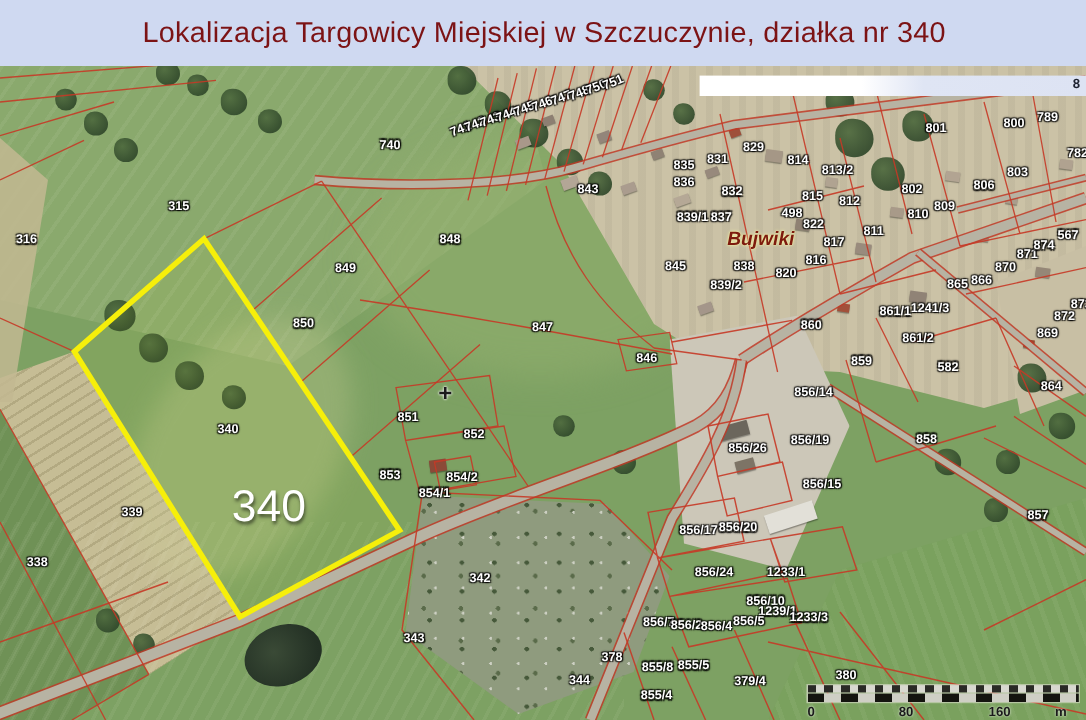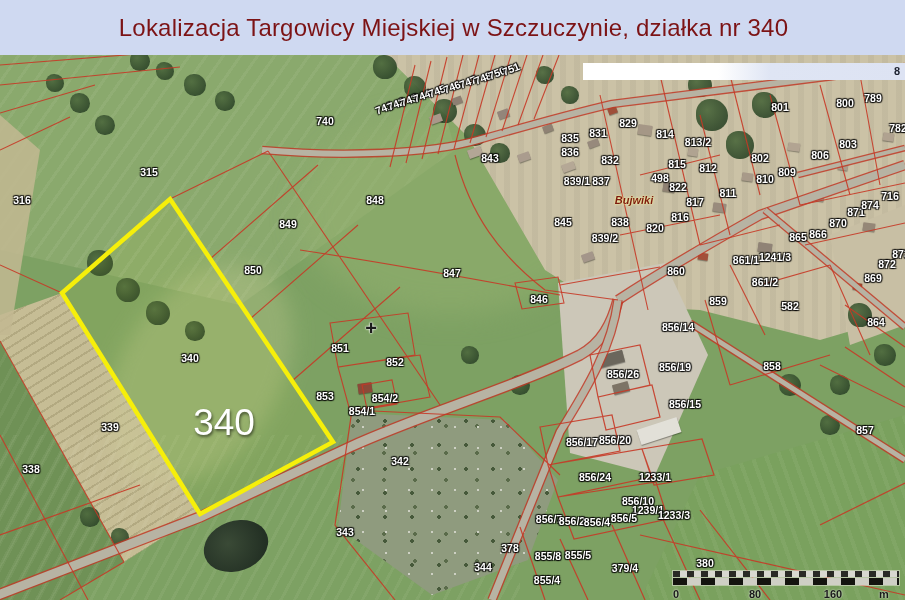--- a/index.html
+++ b/index.html
@@ -51,21 +51,21 @@
         background:rgba(205,210,150,.28);filter:blur(10px);transform:rotate(33deg);}
   .tree{position:absolute;border-radius:45% 55% 50% 50%;opacity:.92;
         background:radial-gradient(circle at 35% 35%,#4e6a3e,#31492b 72%);}
   .bld{position:absolute;box-shadow:0 1px 1px rgba(0,0,0,.35);}
   svg.overlay{position:absolute;left:0;top:0;}
   .lbl{position:absolute;color:#fff;font-size:10.5px;font-weight:bold;white-space:nowrap;
         transform:translate(-50%,-50%);line-height:1;
         text-shadow:-1px -1px 1px rgba(0,0,0,.85),1px -1px 1px rgba(0,0,0,.85),
                     -1px 1px 1px rgba(0,0,0,.85),1px 1px 1px rgba(0,0,0,.85);}
   .lbl.big{font-size:37px;font-weight:normal;text-shadow:1px 2px 3px rgba(0,0,0,.55);}
-  .lbl.place{color:#7d1a0e;font-style:italic;font-size:11px;
+  .lbl.place{color:#7d1a0e;font-style:italic;font-size:16px;
         text-shadow:0 0 3px rgba(255,255,170,.95),0 0 1px rgba(255,255,170,.95);}
   .lbl.cross{color:#1c1c1c;font-size:20px;text-shadow:0 0 2px #fff,0 0 2px #fff;}
   .lbl.dark{color:#1d2230;text-shadow:none;font-size:11px;}
   .whitebar{position:absolute;left:583px;top:8px;width:322px;height:17px;
         background:linear-gradient(90deg,#ffffff 0%,#ffffff 42%,#dfe5f4 58%,#dde3f3 100%);}
   .scalebar{position:absolute;left:672px;top:515px;width:228px;height:16px;
         background:rgba(232,230,218,.55);padding:1px;box-sizing:border-box;}
   .scalebar .r1{height:6px;background:repeating-linear-gradient(90deg,#2a2a26 0 7px,#d8d8d0 7px 14px);}
   .scalebar .r2{height:7px;margin-top:1px;background:repeating-linear-gradient(90deg,#14140f 0 14px,#cfcfc5 14px 28px);}
   .scalelbl{position:absolute;color:#1a1a1a;font-size:11px;font-weight:bold;
@@ -194,21 +194,21 @@
         <span class="lbl" style="left: 253px; top: 215px;">850</span>
         <span class="lbl" style="left: 375px; top: 145px;">848</span>
         <span class="lbl" style="left: 490px; top: 103px;">843</span>
         <span class="lbl" style="left: 452px; top: 218px;">847</span>
         <span class="lbl" style="left: 539px; top: 244px;">846</span>
         <span class="lbl" style="left: 340px; top: 293px;">851</span>
         <span class="lbl" style="left: 395px; top: 307px;">852</span>
         <span class="lbl" style="left: 325px; top: 341px;">853</span>
         <span class="lbl" style="left: 385px; top: 343px;">854/2</span>
         <span class="lbl" style="left: 362px; top: 356px;">854/1</span>
-        <span class="lbl" style="left: 400px; top: 406px;">342</span>
+        <span class="lbl" style="left: 400px; top: 427px;">342</span>
         <span class="lbl" style="left: 345px; top: 477px;">343</span>
         <span class="lbl" style="left: 483px; top: 512px;">344</span>
         <span class="lbl" style="left: 510px; top: 493px;">378</span>
         <span class="lbl" style="left: 625px; top: 513px;">379/4</span>
         <span class="lbl" style="left: 705px; top: 508px;">380</span>
         <span class="lbl" style="left: 31px; top: 414px;">338</span>
         <span class="lbl" style="left: 110px; top: 372px; text-align: center;">339</span>
         <span class="lbl" style="left: 190px; top: 303px;">340</span>
         <span class="lbl big" style="left: 224px; top: 367px;">340</span>
         <span class="lbl" style="left: 384px; top: 53px; transform: translate(-50%, -50%) rotate(-22deg);">741</span>
@@ -249,21 +249,21 @@
         <span class="lbl" style="left: 655px; top: 173px;">820</span>
         <span class="lbl" style="left: 680px; top: 162px;">816</span>
         <span class="lbl" style="left: 695px; top: 147px;">817</span>
         <span class="lbl" style="left: 605px; top: 183px;">839/2</span>
         <span class="lbl place" style="left: 634px; top: 145px;">Bujwiki</span>
         <span class="lbl" style="left: 798px; top: 182px;">865</span>
         <span class="lbl" style="left: 818px; top: 179px;">866</span>
         <span class="lbl" style="left: 838px; top: 168px;">870</span>
         <span class="lbl" style="left: 856px; top: 157px;">871</span>
         <span class="lbl" style="left: 870px; top: 150px;">874</span>
-        <span class="lbl" style="left: 890px; top: 141px;">716</span>
+        <span class="lbl" style="left: 890px; top: 141px;">567</span>
         <span class="lbl" style="left: 775px; top: 202px;">1241/3</span>
         <span class="lbl" style="left: 746px; top: 205px;">861/1</span>
         <span class="lbl" style="left: 765px; top: 227px;">861/2</span>
         <span class="lbl" style="left: 790px; top: 251px;">582</span>
         <span class="lbl" style="left: 887px; top: 209px;">872</span>
         <span class="lbl" style="left: 873px; top: 223px;">869</span>
         <span class="lbl" style="left: 901px; top: 199px;">873</span>
         <span class="lbl" style="left: 876px; top: 267px;">864</span>
         <span class="lbl" style="left: 718px; top: 246px;">859</span>
         <span class="lbl" style="left: 676px; top: 216px;">860</span>

